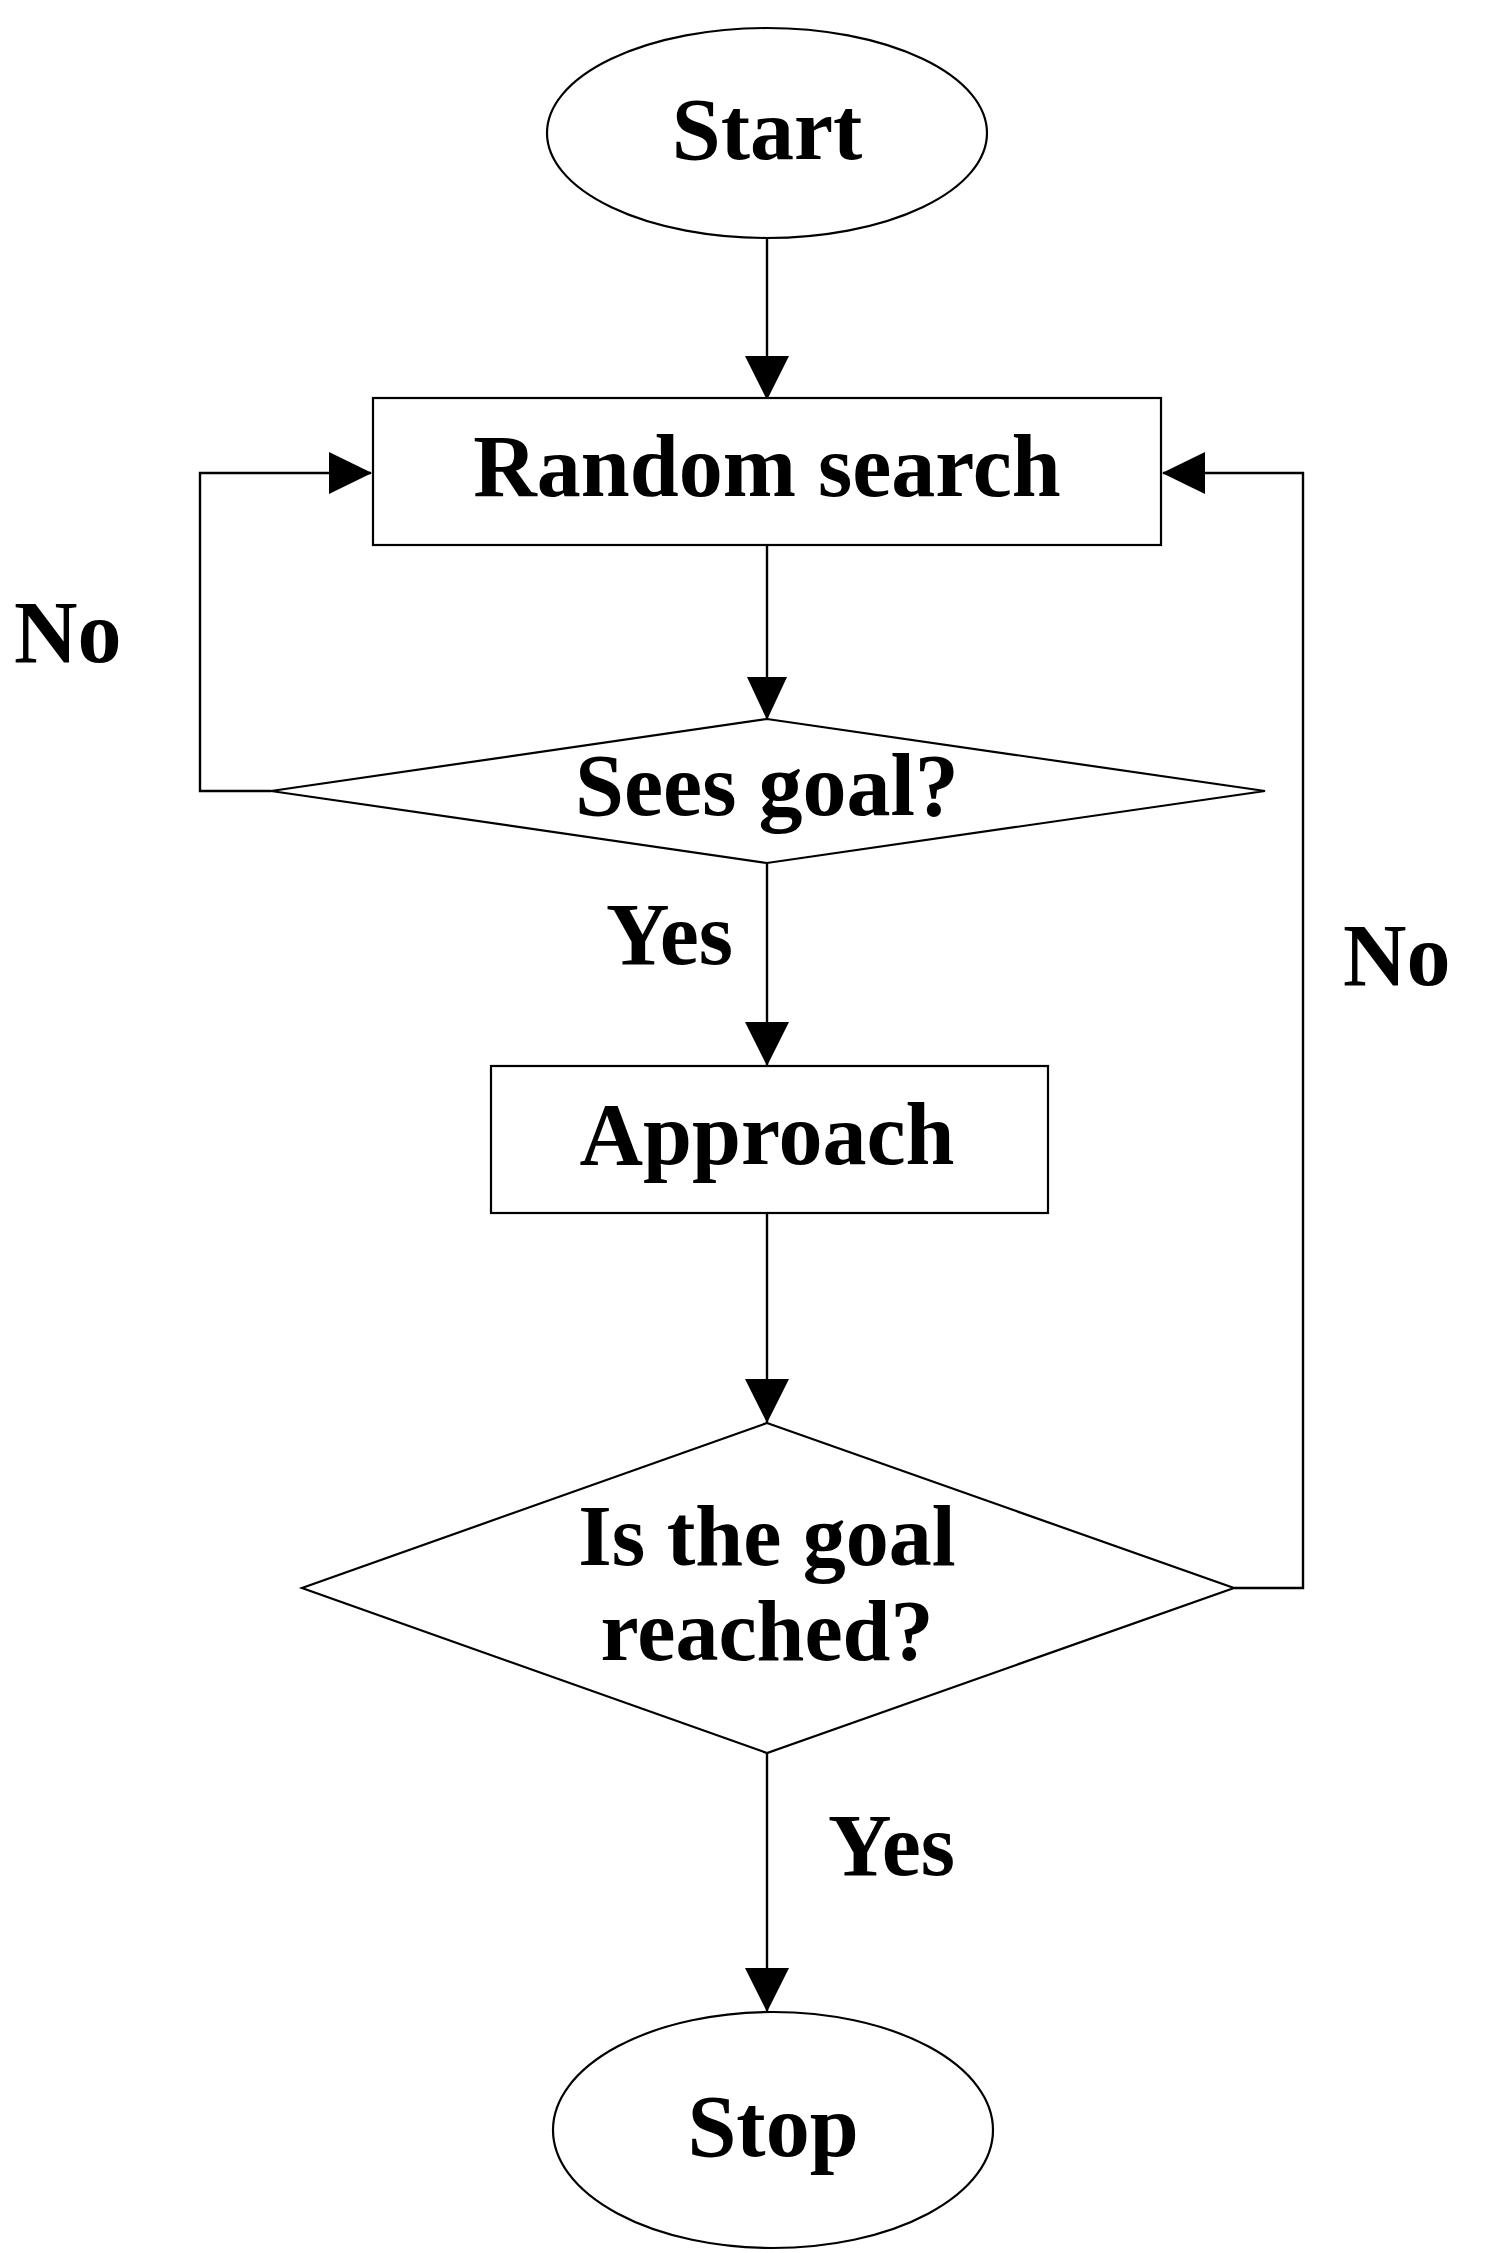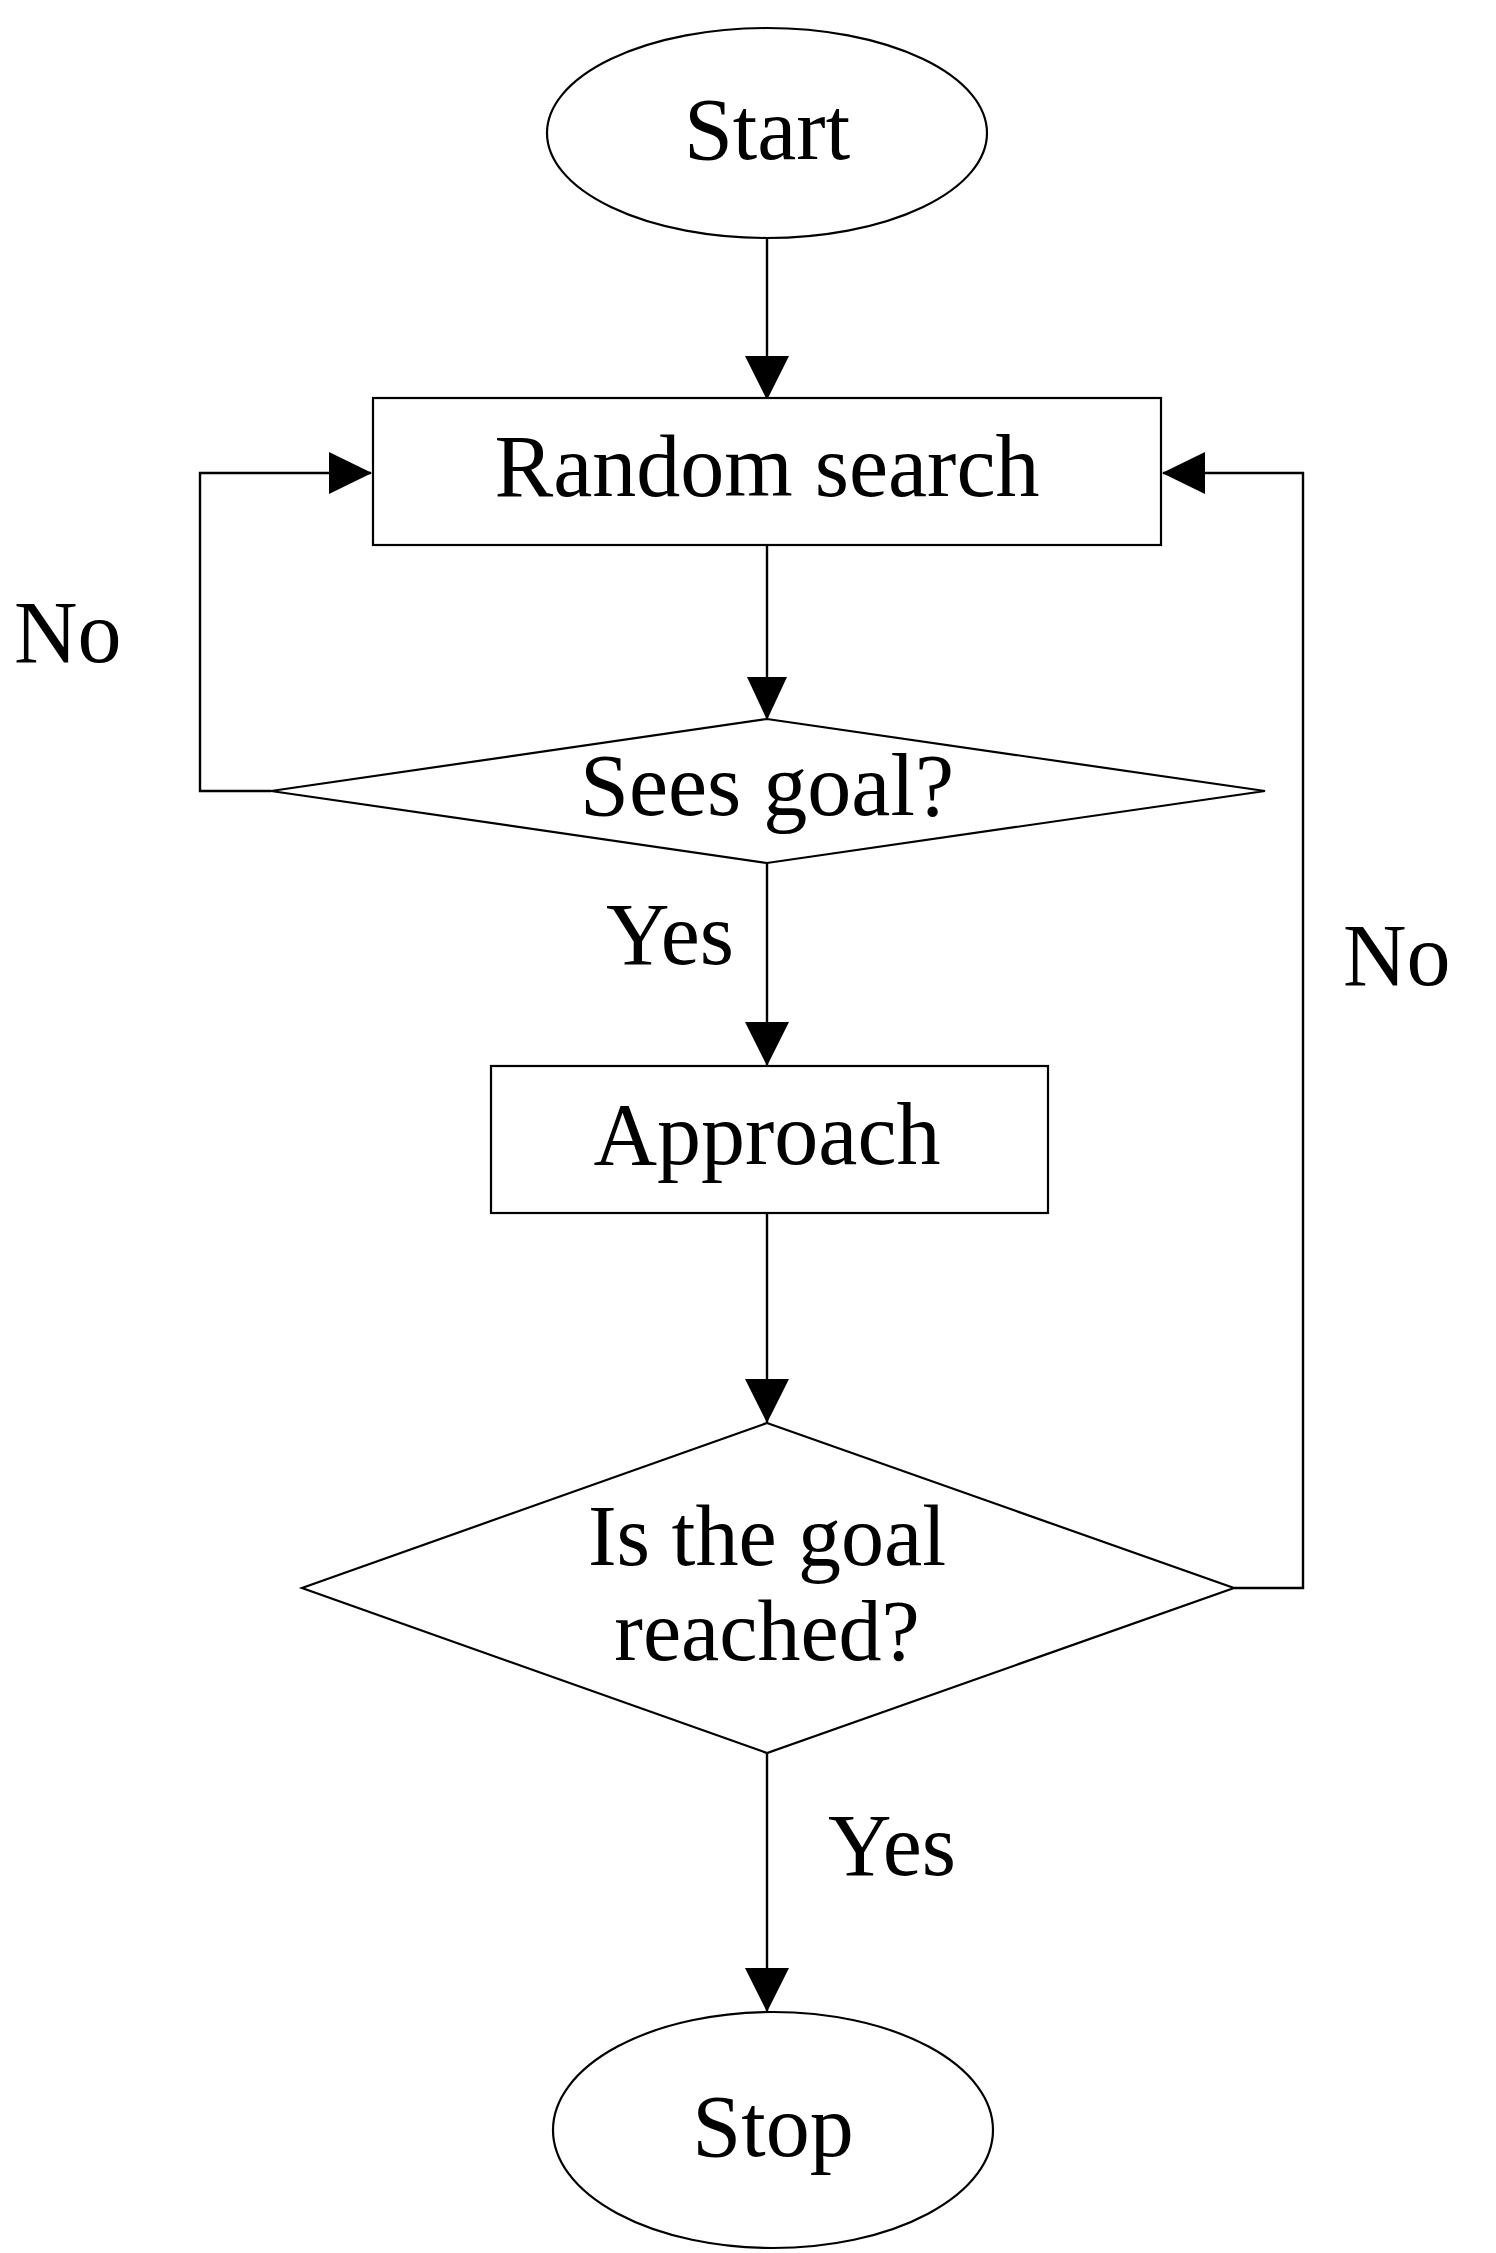--- a/index.html
+++ b/index.html
@@ -6,20 +6,21 @@
     margin: 0;
     padding: 0;
     background: #ffffff;
   }
   #canvas-wrap {
     position: relative;
     width: 1496px;
     height: 2253px;
     background: #ffffff;
     overflow: hidden;
+    font-weight: bold;
   }
   svg#flowchart {
     display: block;
     width: 1496px;
     height: 2253px;
   }
   .shape-outline {
     fill: #ffffff;
     stroke: #000000;
     stroke-width: 2.2;

